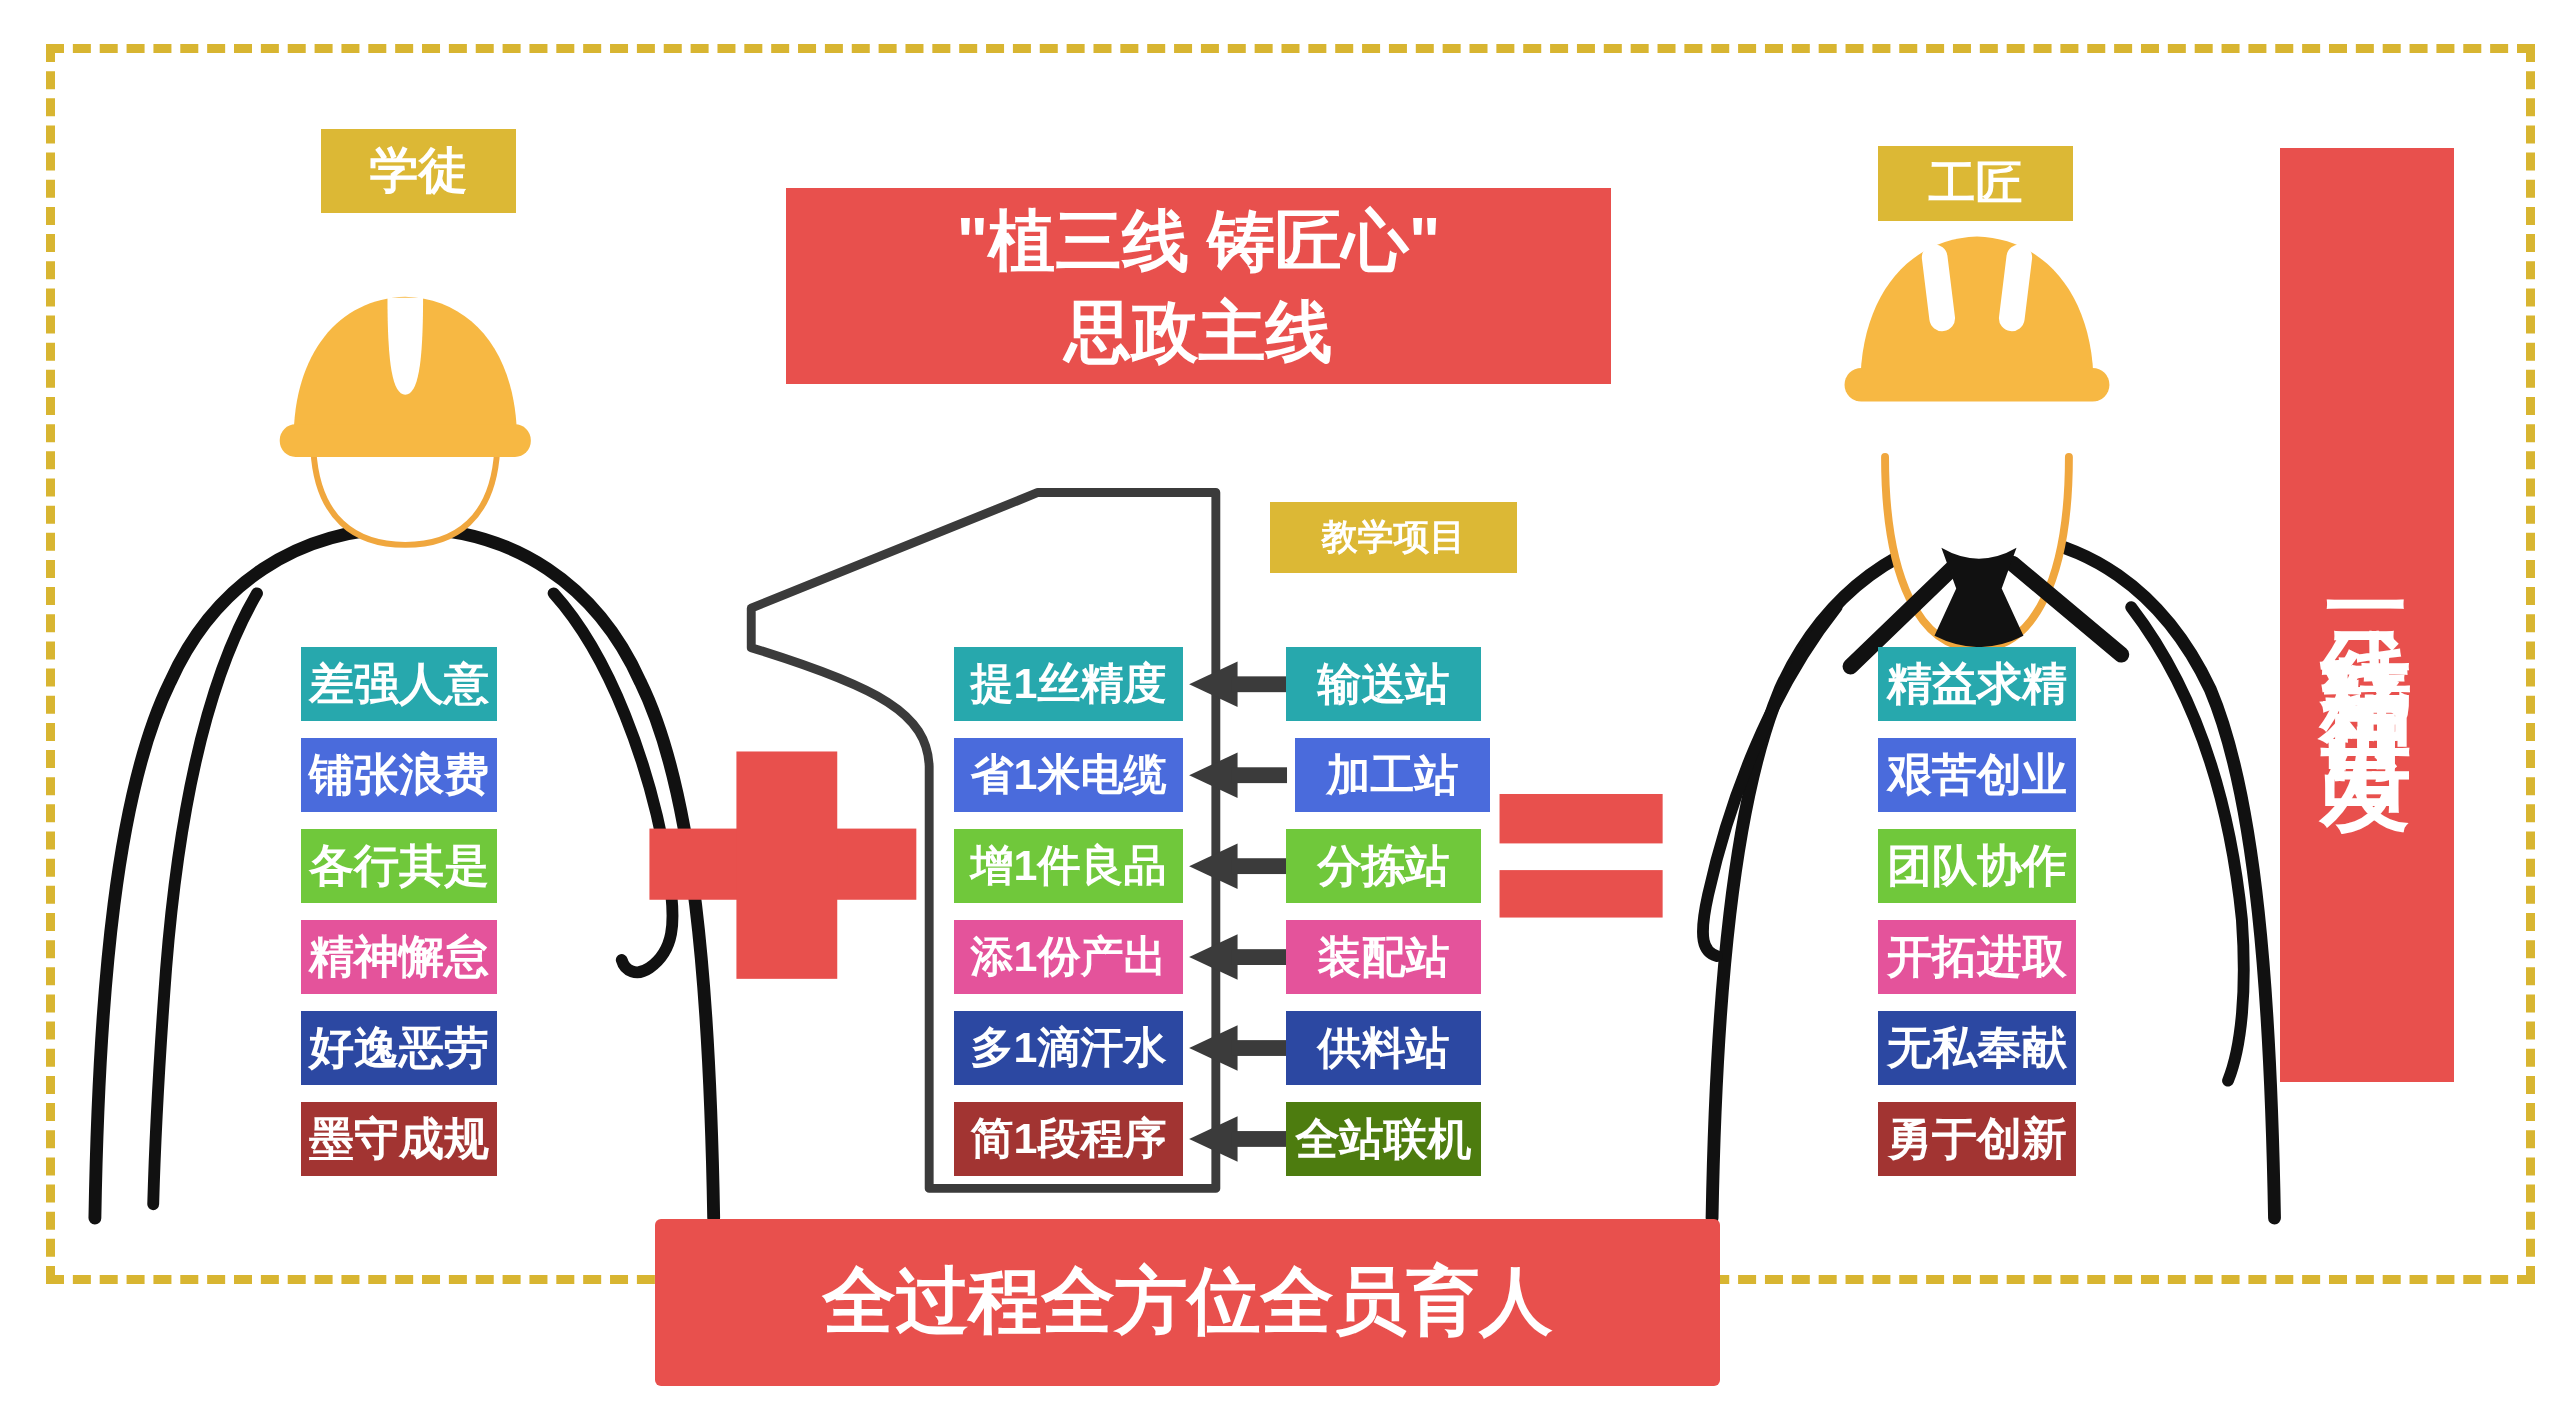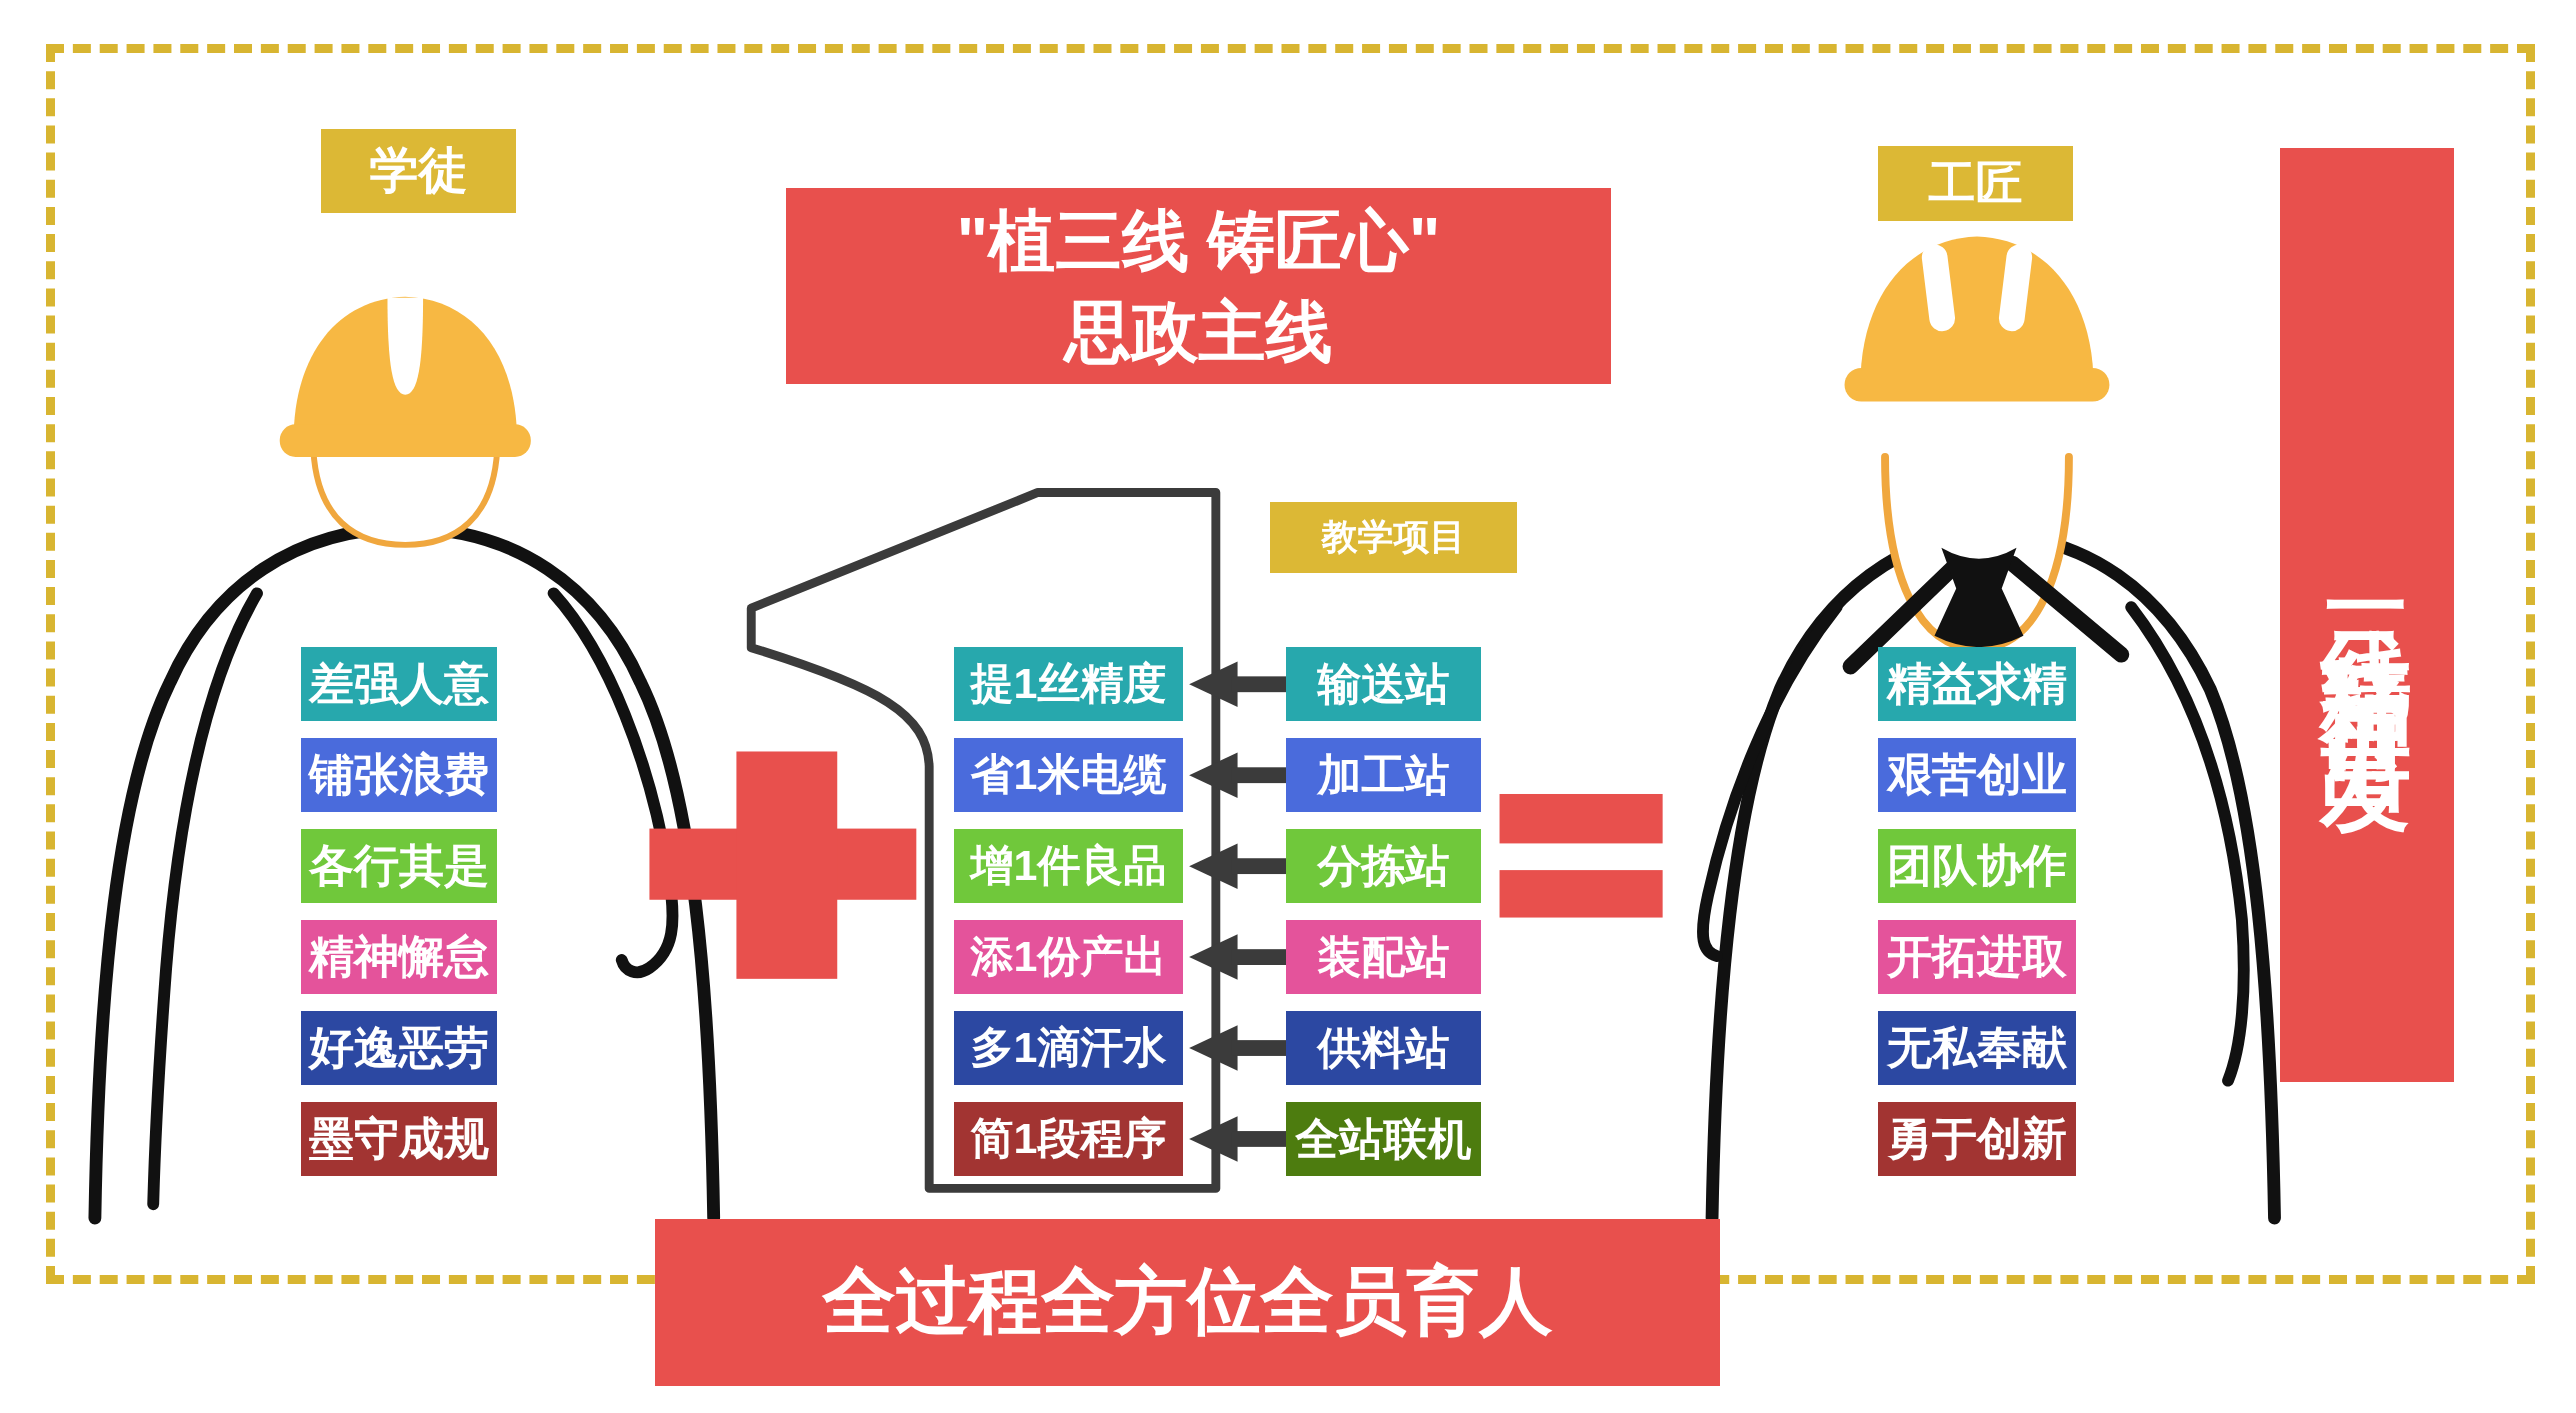--- a/index.html
+++ b/index.html
@@ -106,21 +106,21 @@
   <div class="lbl tag tag-craftsman" style="background-color: rgb(220, 184, 53);">工匠</div>
   <div class="lbl tag tag-teaching" style="background-color: rgb(220, 184, 53);">教学项目</div>
 
   <div class="lbl banner banner-main" style="background-color: rgb(232, 80, 77);">
     <div>"植三线 铸匠心"</div>
     <div>思政主线</div>
   </div>
 
   <div class="lbl banner banner-right" style="background-color: rgb(232, 80, 77);">三线精神再出发</div>
 
-  <div class="lbl banner banner-bottom" style="background-color: rgb(232, 80, 77);">全过程全方位全员育人</div>
+  <div class="lbl banner banner-bottom" style="background-color: rgb(232, 80, 77); border-radius: 6px;">全过程全方位全员育人</div>
 
   <div class="col col-left">
     <div class="row" style="background-color: rgb(39, 168, 173);">差强人意</div>
     <div class="row" style="background-color: rgb(74, 107, 220);">铺张浪费</div>
     <div class="row" style="background-color: rgb(112, 200, 59);">各行其是</div>
     <div class="row" style="background-color: rgb(228, 83, 155);">精神懈怠</div>
     <div class="row" style="background-color: rgb(44, 72, 162);">好逸恶劳</div>
     <div class="row" style="background-color: rgb(162, 52, 50);">墨守成规</div>
   </div>
 
@@ -128,21 +128,21 @@
     <div class="row" style="background-color: rgb(39, 168, 173);">提1丝精度</div>
     <div class="row" style="background-color: rgb(74, 107, 220);">省1米电缆</div>
     <div class="row" style="background-color: rgb(112, 200, 59);">增1件良品</div>
     <div class="row" style="background-color: rgb(228, 83, 155);">添1份产出</div>
     <div class="row" style="background-color: rgb(44, 72, 162);">多1滴汗水</div>
     <div class="row" style="background-color: rgb(162, 52, 50);">简1段程序</div>
   </div>
 
   <div class="col col-stations">
     <div class="row" style="background-color: rgb(39, 168, 173);">输送站</div>
-    <div class="row" style="background-color: rgb(74, 107, 220);">加工站</div>
+    <div class="row" style="background-color: rgb(74, 107, 220); margin-left: 9px;">加工站</div>
     <div class="row" style="background-color: rgb(112, 200, 59);">分拣站</div>
     <div class="row" style="background-color: rgb(228, 83, 155);">装配站</div>
     <div class="row" style="background-color: rgb(44, 72, 162);">供料站</div>
     <div class="row" style="background-color: #4d7c0f;">全站联机</div>
   </div>
 
   <div class="col col-right">
     <div class="row" style="background-color: rgb(39, 168, 173);">精益求精</div>
     <div class="row" style="background-color: rgb(74, 107, 220);">艰苦创业</div>
     <div class="row" style="background-color: rgb(112, 200, 59);">团队协作</div>

